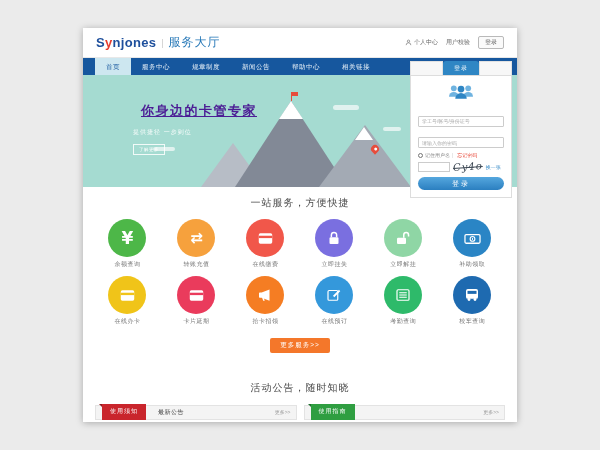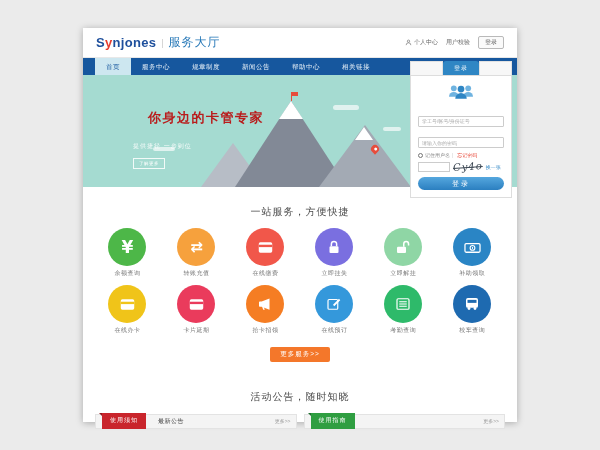--- a/index.html
+++ b/index.html
@@ -21,21 +21,21 @@
   .hbtn{border:1px solid #b9b9b9;border-radius:2px;padding:1px 6px;color:#555;background:#fafafa;}
 
   
   .nav{height:17px;background:#16579e;display:flex;padding-left:12px;}
   .nav-item{line-height:17px;padding:0 11px;font-size:6.5px;color:#e8f1f8;letter-spacing:.5px;}
   .nav-item.active{background:#cde7f0;color:#16579e;}
 
   
   .banner{height:112px;background:#a5dbd1;position:relative;}
   .hero{position:absolute;left:50px;top:19px;z-index:2;}
-  .hero h1{margin:15px;font-size:13px;color:#b91c1c;font-weight:bold;letter-spacing:1.5px;}
+  .hero h1{margin:8px;font-size:13px;color:#4c1d95;font-weight:bold;letter-spacing:1.5px;text-decoration:underline;}
   .hero .sub{margin-top:5px;font-size:6px;color:rgba(255,255,255,.92);letter-spacing:1px;}
   .hero .cta{display:inline-block;margin-top:6px;border:1px solid rgba(255,255,255,.85);
              color:#fff;font-size:4.5px;padding:2px 5px;letter-spacing:.5px;}
   .cloud{position:absolute;background:rgba(255,255,255,.65);border-radius:6px;}
   
   .mountains{position:absolute;left:118px;bottom:0;width:215px;height:96px;z-index:1;}
   .tri{position:absolute;bottom:0;width:0;height:0;}
   .m-left{left:0;border-left:32px solid transparent;border-right:32px solid transparent;border-bottom:44px solid #b7bdc6;}
   .m-main{left:34px;border-left:56px solid transparent;border-right:56px solid transparent;border-bottom:86px solid #828996;}
   .m-right{left:118px;border-left:46px solid transparent;border-right:46px solid transparent;border-bottom:62px solid #a3aab4;}
@@ -65,21 +65,21 @@
   .forgot{color:#e84c3d;margin-left:2px;}
   .captcha-row{display:flex;align-items:center;gap:3px;margin-bottom:5px;}
   .captcha-input{box-sizing:border-box;width:32px;height:10px;border:1px solid #ccc;font-size:5px;padding:0 2px;}
   .captcha-img{font-family:"DejaVu Serif",serif;font-style:italic;font-size:10px;color:#3b4652;
                transform:rotate(-4deg);letter-spacing:1px;text-decoration:line-through;}
   .captcha-change{font-size:5px;color:#2f86c4;}
   .login-btn{height:13px;border-radius:7px;background:linear-gradient(#55a7de,#2b7fc0);
              color:#fff;font-size:7px;text-align:center;line-height:13px;letter-spacing:2px;}
 
   
-  .services{padding-top:18px;text-align:center;}
+  .services{padding-top:9px;text-align:center;}
   .sec-title{font-size:10px;color:#4a4a4a;letter-spacing:1px;}
   .svc-grid{width:414px;margin:9px auto 0;display:flex;flex-wrap:wrap;}
   .svc{width:16.66%;text-align:center;margin-bottom:7px;cursor:pointer;}
   .circle{width:38px;height:38px;border-radius:50%;margin:0 auto;display:flex;
           align-items:center;justify-content:center;}
   .glyph{color:#fff;font-family:"DejaVu Sans",sans-serif;font-weight:bold;}
   .glyph-yen{font-size:17px;}
   .glyph-arrows{font-size:15px;}
   .svc-label{font-size:6px;color:#777;margin-top:3px;letter-spacing:.5px;}
   .more-btn{display:inline-block;margin-top:3px;background:#f4772a;color:#fff;font-size:6.5px;

